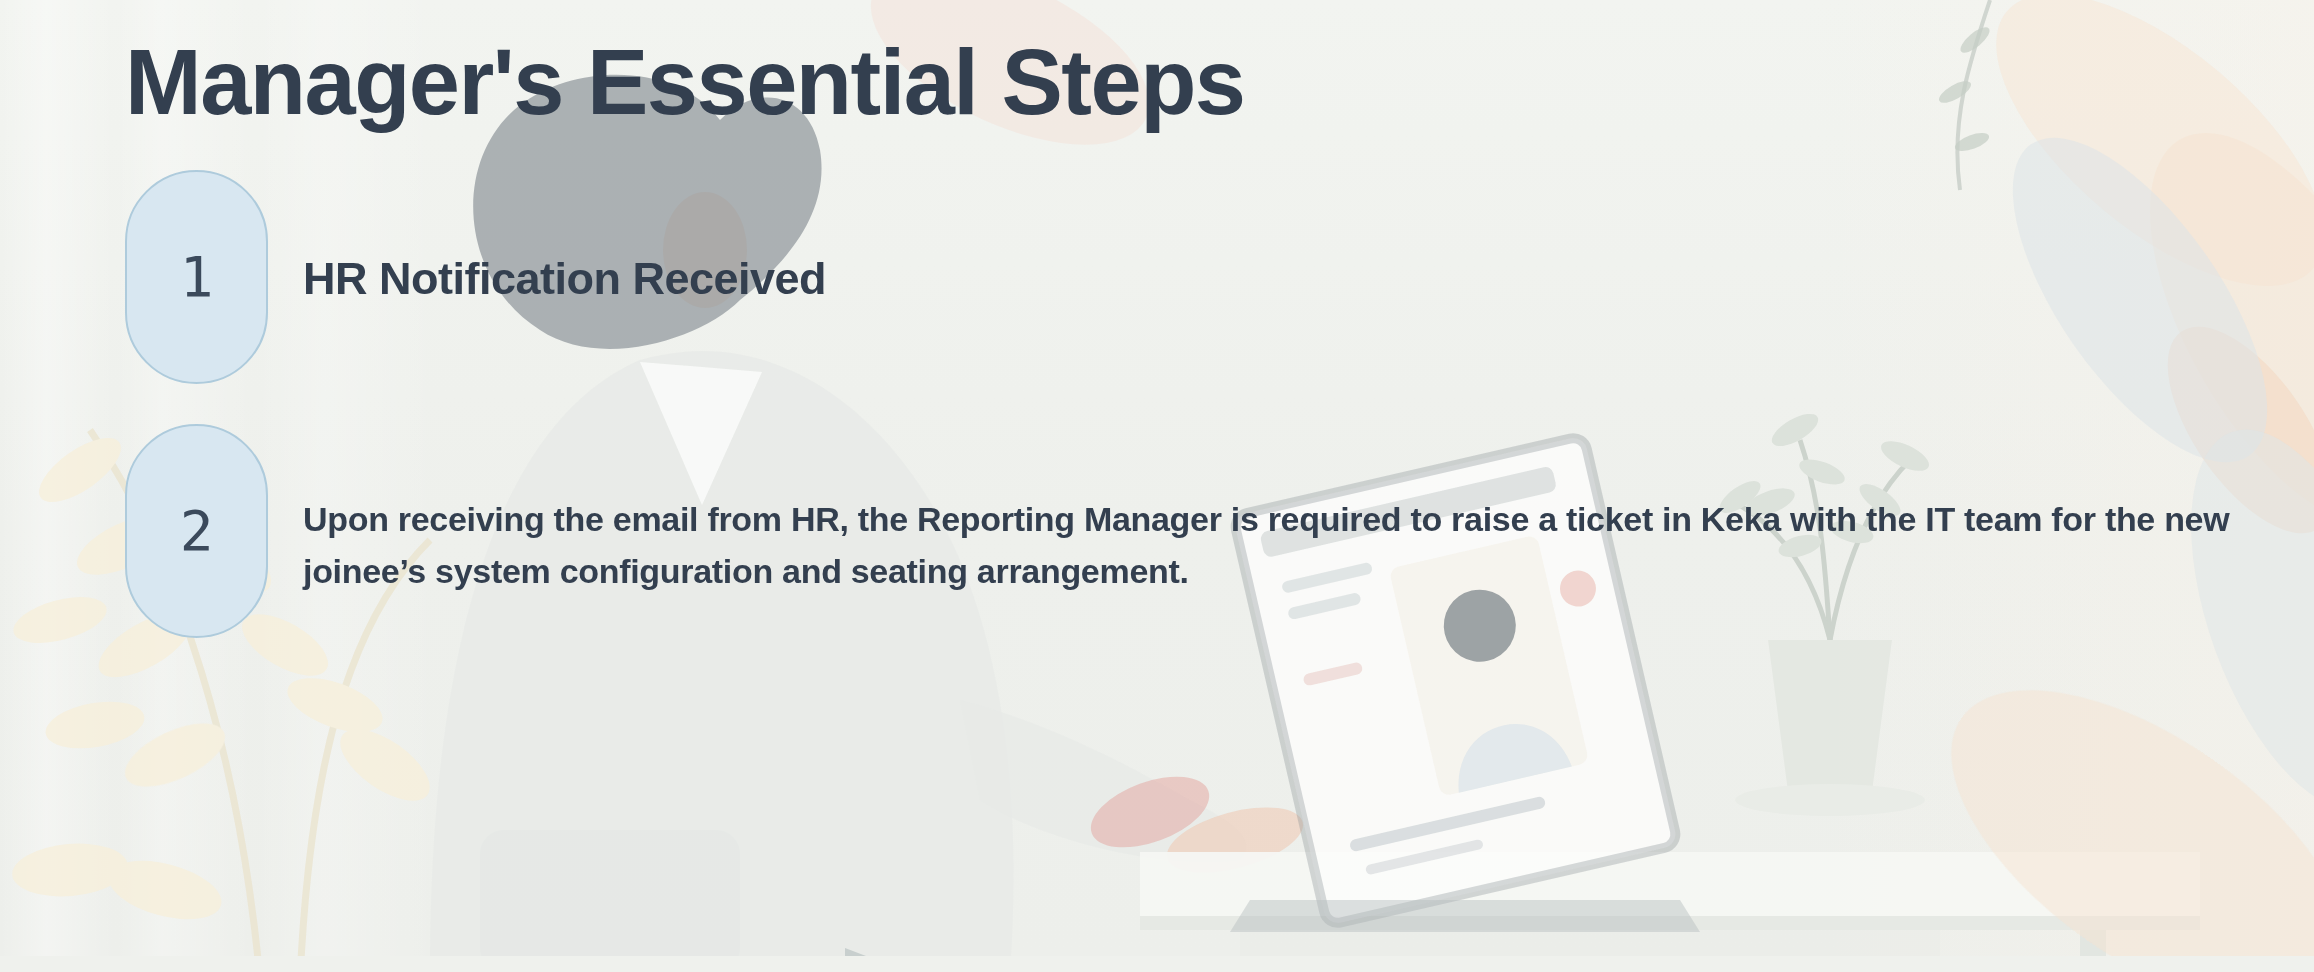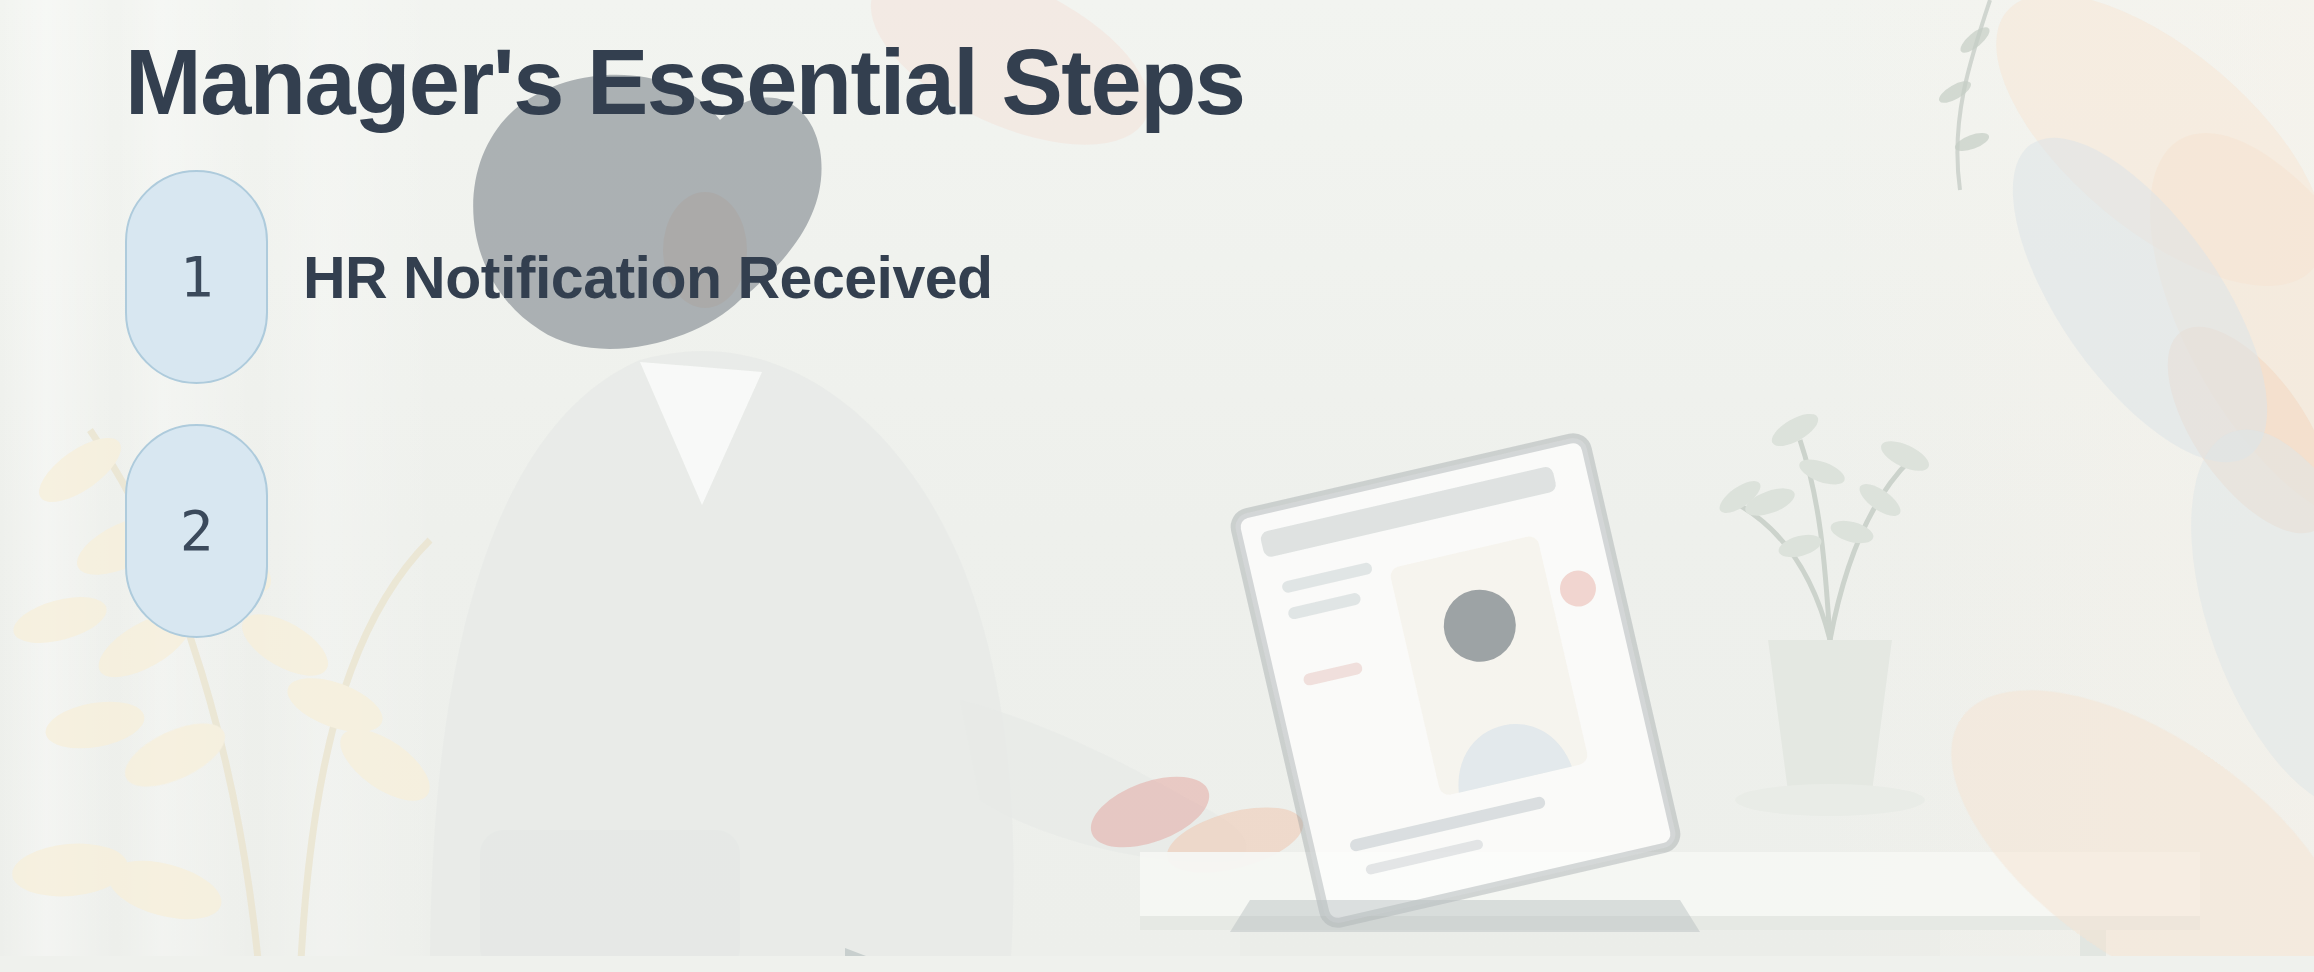--- a/index.html
+++ b/index.html
@@ -50,21 +50,21 @@
   .badge-number{
     font-family:"DejaVu Sans Mono",monospace;
     font-size:56px;font-weight:500;color:#3b4a5c;
   }
   .step-text{
     margin-left:35px;flex:1;max-width:1985px;
     display:flex;flex-direction:column;justify-content:center;
     padding:36px 0 32px;
   }
   .step-heading{
-    font-size:59px;line-height:1.2;font-weight:600;
+    font-size:45px;line-height:1.2;font-weight:600;
     letter-spacing:-0.5px;color:var(--ink);
   }
   .step-body{
     margin-top:24px;
     font-size:34px;line-height:52px;font-weight:700;
     letter-spacing:-0.3px;color:var(--ink);
   }
 </style>
 </head>
 <body>
@@ -169,18 +169,19 @@
         <div class="step-text">
           <h2 class="step-heading">HR Notification Received</h2>
         </div>
       </div>
 
       <div class="step">
         <div class="badge">
           <span class="badge-number">2</span>
         </div>
         <div class="step-text">
+          <p class="step-body">Upon receiving the email from HR, the Reporting Manager is required to raise a ticket in Keka with the IT team for the new joinee’s system configuration and seating arrangement.</p>
         </div>
       </div>
 
     </div>
   </div>
 </div>
 
 </body></html>

